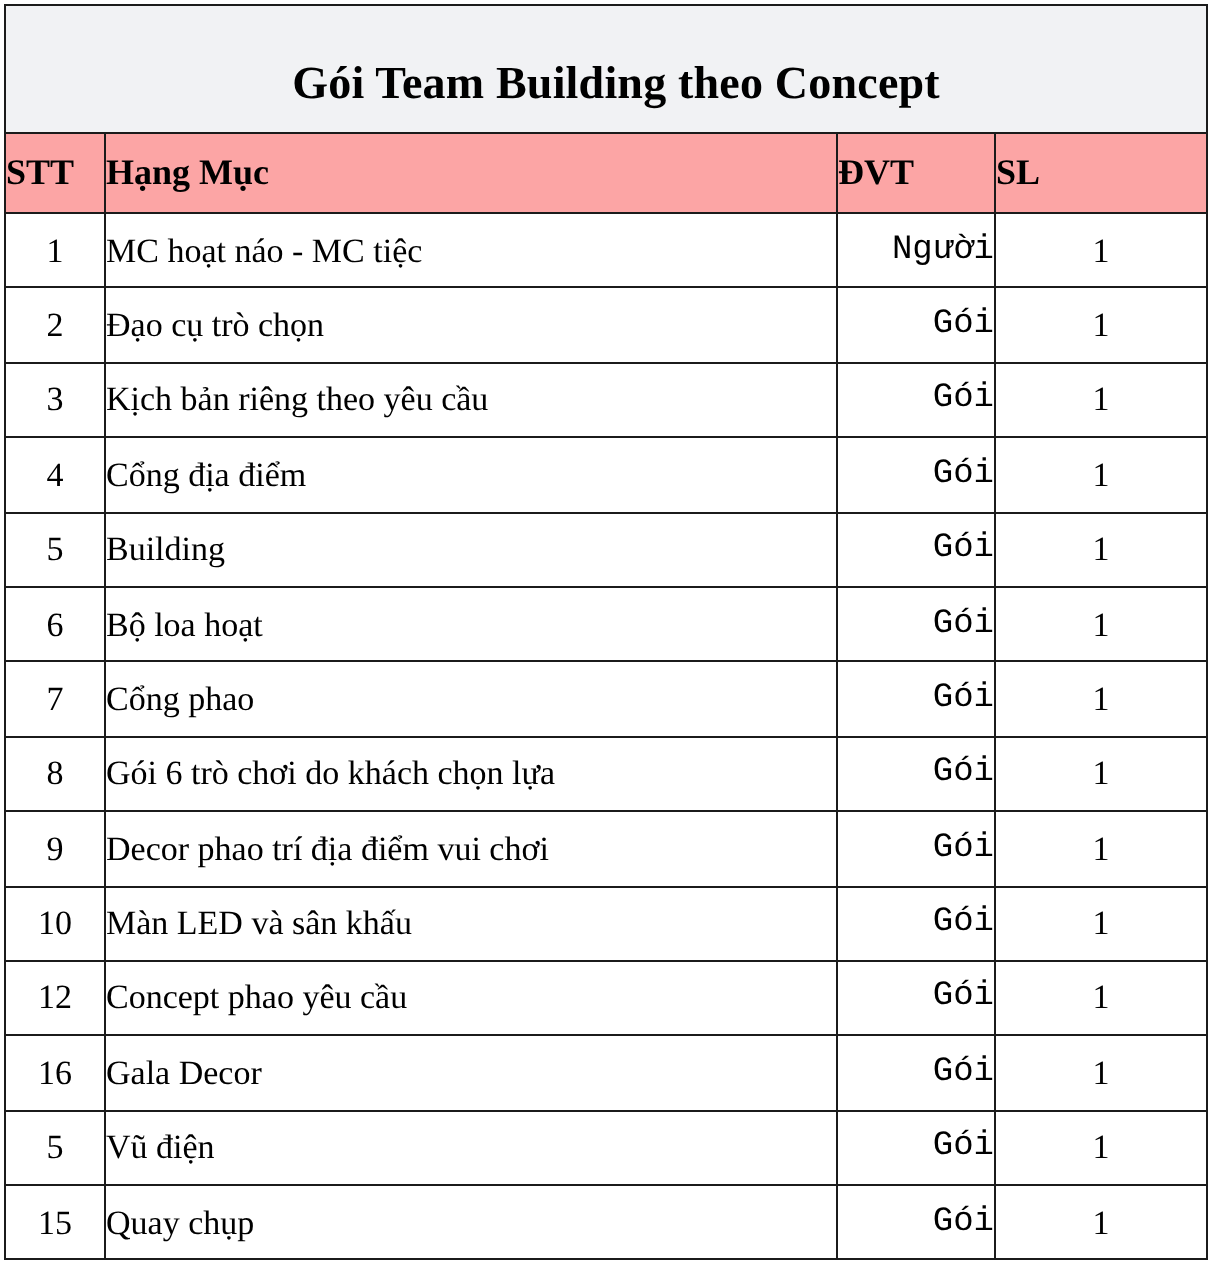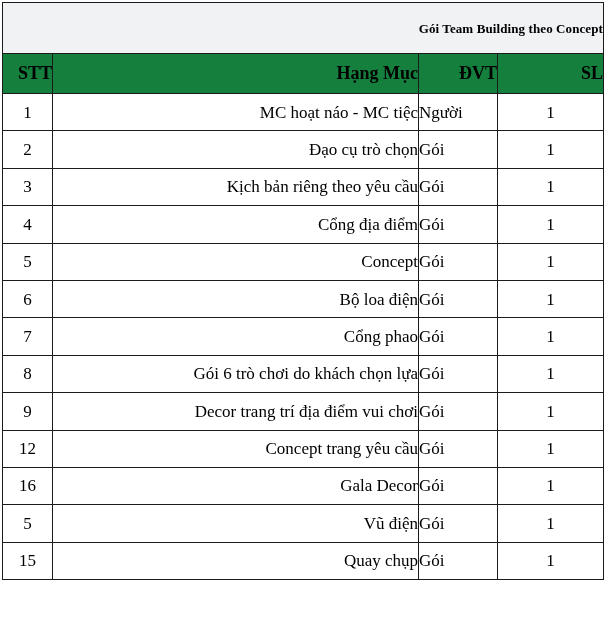--- a/index.html
+++ b/index.html
@@ -43,43 +43,43 @@
   
   col.c-stt  { width: 50px; }
   col.c-item { width: 366px; }
   col.c-unit { width: 79px; }
   col.c-qty  { width: 106px; }
 
   
   tr.title-row td {
     background: #f1f2f4;
     height: 47px;
-    padding: 3px 0 0 10px;
-    font-size: 13px;
+    padding: 16px 0 0 10px;
+    font-size: 23px;
     font-weight: bold;
     letter-spacing: 0.1px;
-    text-align: right;
+    text-align: center;
   }
 
   
   tr.head-row th {
-    background: #15803d;
+    background: #fca5a5;
     height: 39px;
     font-weight: bold;
     font-size: 18px;
-    text-align: right;
+    text-align: left;
   }
 
   
   tbody tr td {
     height: 36.4px;
   }
   td.cell-stt  { text-align: center; font-size: 17px; }
-  td.cell-item { text-align: right; padding-left: 9px; font-size: 17px; }
-  td.cell-unit { text-align: left; font-size: 17px; }
+  td.cell-item { text-align: left; padding-left: 9px; font-size: 17px; }
+  td.cell-unit { text-align: right; font-size: 17px; font-family: Liberation Mono, monospace; }
   td.cell-qty  { text-align: center; font-size: 17px; }
 </style>
 </head>
 <body>
 
 <div id="price-table-wrap">
   <table class="price-table">
     <colgroup>
       <col class="c-stt">
       <col class="c-item">
@@ -117,51 +117,57 @@
           <td class="cell-qty">1</td>
         </tr>
         <tr>
           <td class="cell-stt">4</td>
           <td class="cell-item">Cổng địa điểm</td>
           <td class="cell-unit">Gói</td>
           <td class="cell-qty">1</td>
         </tr>
         <tr>
           <td class="cell-stt">5</td>
-          <td class="cell-item">Concept</td>
+          <td class="cell-item">Building</td>
           <td class="cell-unit">Gói</td>
           <td class="cell-qty">1</td>
         </tr>
         <tr>
           <td class="cell-stt">6</td>
-          <td class="cell-item">Bộ loa điện</td>
+          <td class="cell-item">Bộ loa hoạt</td>
           <td class="cell-unit">Gói</td>
           <td class="cell-qty">1</td>
         </tr>
         <tr>
           <td class="cell-stt">7</td>
           <td class="cell-item">Cổng phao</td>
           <td class="cell-unit">Gói</td>
           <td class="cell-qty">1</td>
         </tr>
         <tr>
           <td class="cell-stt">8</td>
           <td class="cell-item">Gói 6 trò chơi do khách chọn lựa</td>
           <td class="cell-unit">Gói</td>
           <td class="cell-qty">1</td>
         </tr>
         <tr>
           <td class="cell-stt">9</td>
-          <td class="cell-item">Decor trang trí địa điểm vui chơi</td>
+          <td class="cell-item">Decor phao trí địa điểm vui chơi</td>
+          <td class="cell-unit">Gói</td>
+          <td class="cell-qty">1</td>
+        </tr>
+        <tr>
+          <td class="cell-stt">10</td>
+          <td class="cell-item">Màn LED và sân khấu</td>
           <td class="cell-unit">Gói</td>
           <td class="cell-qty">1</td>
         </tr>
         <tr>
           <td class="cell-stt">12</td>
-          <td class="cell-item">Concept trang yêu cầu</td>
+          <td class="cell-item">Concept phao yêu cầu</td>
           <td class="cell-unit">Gói</td>
           <td class="cell-qty">1</td>
         </tr>
         <tr>
           <td class="cell-stt">16</td>
           <td class="cell-item">Gala Decor</td>
           <td class="cell-unit">Gói</td>
           <td class="cell-qty">1</td>
         </tr>
         <tr>

